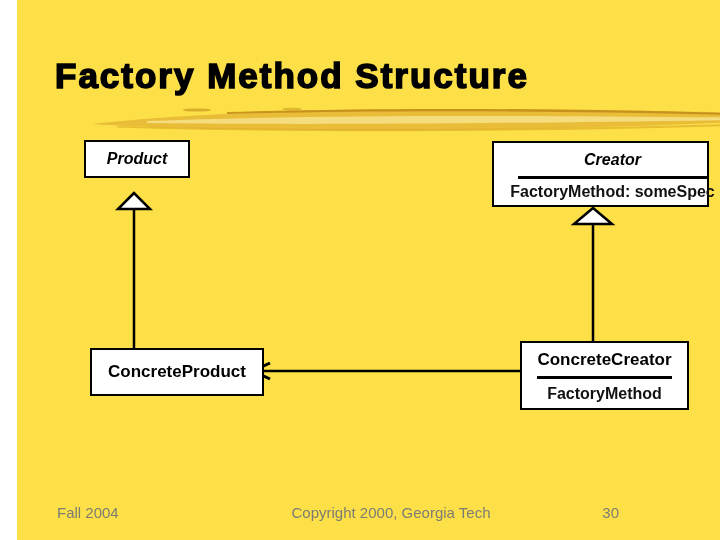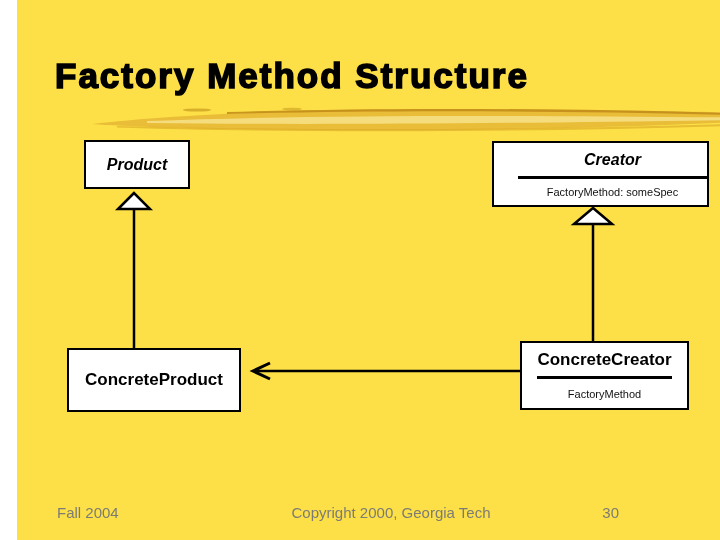--- a/index.html
+++ b/index.html
@@ -24,26 +24,26 @@
   .comp{display:flex;align-items:center;justify-content:center;}
   .comp-name{flex:0 0 auto;}
   .comp-member{flex:1 1 auto;}
   .divided .comp-name{border-bottom:3px solid #000;}
   .cls-label{
     font-weight:bold;font-size:16px;color:#000;white-space:nowrap;
   }
   .cls-label.abstract{font-style:italic;}
   .cls-label.concrete{font-size:17px;}
   .member-label{
-    font-weight:normal;font-size:11px;color:#111;white-space:nowrap;
+    font-weight:bold;font-size:16px;color:#111;white-space:nowrap;
   }
-  #box-product{left:67px;top:140px;width:106px;height:49px;}
+  #box-product{left:67px;top:140px;width:106px;height:38px;}
   #box-creator{left:475px;top:141px;width:217px;height:66px;padding-left:24px;}
   #box-creator .comp-name{height:33px;}
-  #box-concrete-product{left:50px;top:348px;width:174px;height:64px;}
+  #box-concrete-product{left:73px;top:348px;width:174px;height:48px;}
   #box-concrete-creator{left:503px;top:341px;width:169px;height:69px;align-items:center;}
   #box-concrete-creator .comp-name{height:33px;}
   
   .connectors{position:absolute;left:0;top:0;width:720px;height:540px;pointer-events:none;}
   
   .footer{
     position:absolute;left:0;top:504px;width:646px;height:22px;
     color:#7c7c74;font-size:15px;
   }
   .footer-left{position:absolute;left:40px;top:0;}

